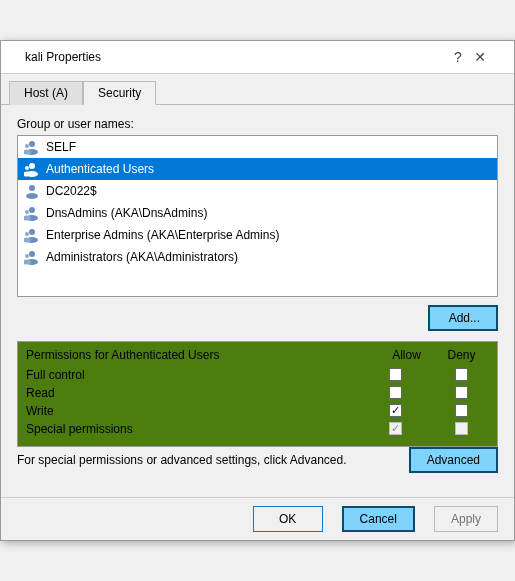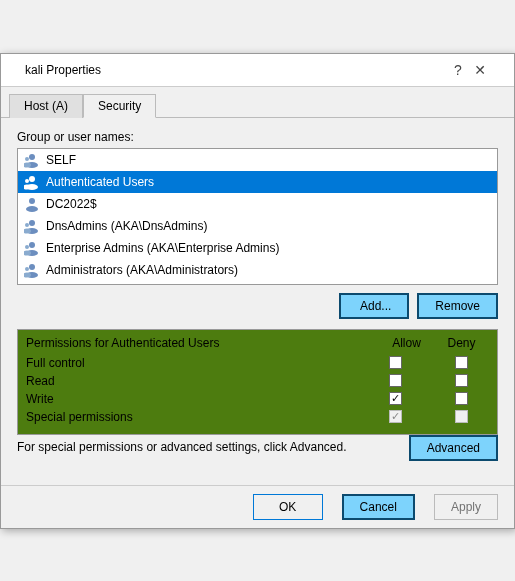--- a/index.html
+++ b/index.html
@@ -86,21 +86,21 @@
     .section-label {
       font-size: 12px;
       color: #000;
       margin-bottom: 4px;
     }
 
     
     .user-list-container {
       border: 1px solid #999;
       background: #fff;
-      height: 137px;
+      height: 162px;
       overflow-y: scroll;
       margin-bottom: 8px;
       position: relative;
     }
     .user-list-item {
       display: flex;
       align-items: center;
       padding: 3px 6px;
       gap: 6px;
       cursor: pointer;
@@ -315,21 +315,20 @@
           <ellipse cx="8" cy="13" rx="6" ry="3" fill="#6c8ebf"></ellipse>
           <circle cx="3" cy="7" r="2" fill="#8aabcf"></circle>
           <ellipse cx="3" cy="13" rx="4" ry="2.5" fill="#8aabcf"></ellipse>
         </svg>
         <span>Administrators (AKA\Administrators)</span>
       </div>
     </div>
 
     <div class="btn-row">
       <button class="btn">Add...</button>
-      <button class="btn">Remove</button>
     </div>
 
     <div class="permissions-box">
       <div class="permissions-header">
         <span class="perm-title">Permissions for Authenticated Users</span>
         <span class="perm-col">Allow</span>
         <span class="perm-col">Deny</span>
       </div>
 
       <div class="perm-row">

